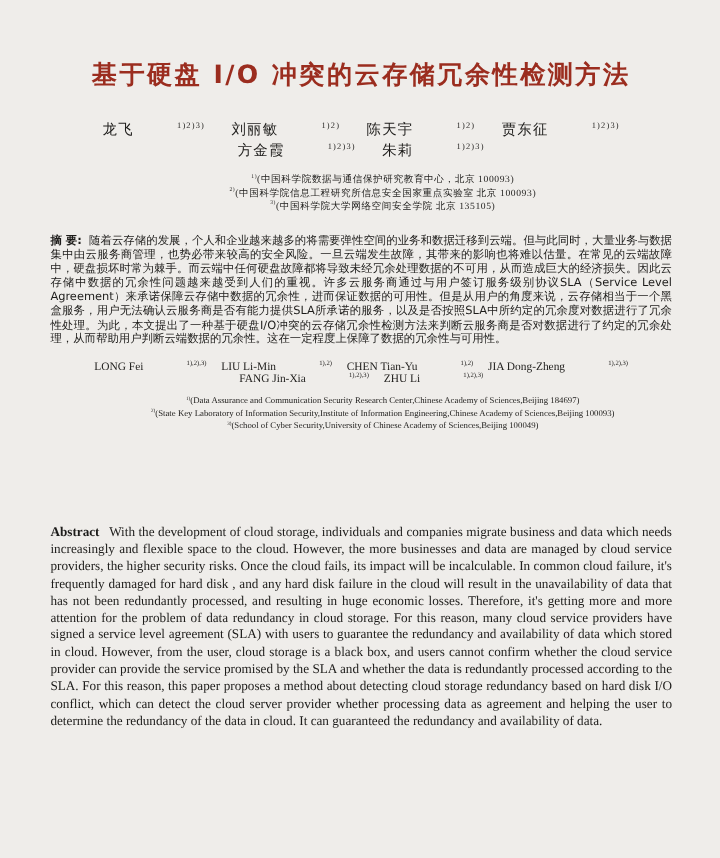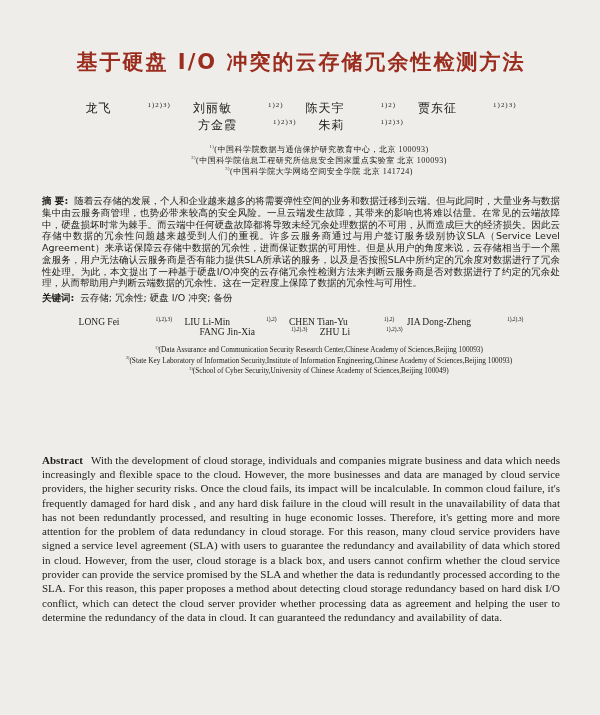--- a/index.html
+++ b/index.html
@@ -119,43 +119,40 @@
     <span class="author"><span>刘丽敏</span><sup>1)2)</sup></span>
     <span class="author"><span>陈天宇</span><sup>1)2)</sup></span>
     <span class="author"><span>贾东征</span><sup>1)2)3)</sup></span>
     <span class="author"><span>方金霞</span><sup>1)2)3)</sup></span>
     <span class="author"><span>朱莉</span><sup>1)2)3)</sup></span>
   </div>
 
   <div class="affils-cn">
     <div class="affil"><sup>1)</sup><span>(中国科学院数据与通信保护研究教育中心，北京 100093)</span></div>
     <div class="affil"><sup>2)</sup><span>(中国科学院信息工程研究所信息安全国家重点实验室 北京 100093)</span></div>
-    <div class="affil"><sup>3)</sup><span>(中国科学院大学网络空间安全学院 北京 141724)</span></div>
+    <div class="affil"><sup>3)</sup><span>(中国科学院大学网络空间安全学院 北京 135105)</span></div>
   </div>
 
   <p class="abstract-cn">
     <span class="lbl">摘 要:</span><span>随着云存储的发展，个人和企业越来越多的将需要弹性空间的业务和数据迁移到云端。但与此同时，大量业务与数据集中由云服务商管理，也势必带来较高的安全风险。一旦云端发生故障，其带来的影响也将难以估量。在常见的云端故障中，硬盘损坏时常为棘手。而云端中任何硬盘故障都将导致未经冗余处理数据的不可用，从而造成巨大的经济损失。因此云存储中数据的冗余性问题越来越受到人们的重视。许多云服务商通过与用户签订服务级别协议SLA（Service Level Agreement）来承诺保障云存储中数据的冗余性，进而保证数据的可用性。但是从用户的角度来说，云存储相当于一个黑盒服务，用户无法确认云服务商是否有能力提供SLA所承诺的服务，以及是否按照SLA中所约定的冗余度对数据进行了冗余性处理。为此，本文提出了一种基于硬盘I/O冲突的云存储冗余性检测方法来判断云服务商是否对数据进行了约定的冗余处理，从而帮助用户判断云端数据的冗余性。这在一定程度上保障了数据的冗余性与可用性。</span>
   </p>
 
-  <p class="kw-cn">
-    <span class="lbl">关键词:</span><span>云存储; 冗余性; 硬盘 I/O 冲突; 备份</span>
-  </p>
 
 
   <div class="authors-en">
     <span class="author"><span>LONG Fei</span><sup>1),2),3)</sup></span>
     <span class="author"><span>LIU Li-Min</span><sup>1),2)</sup></span>
     <span class="author"><span>CHEN Tian-Yu</span><sup>1),2)</sup></span>
     <span class="author"><span>JIA Dong-Zheng</span><sup>1),2),3)</sup></span>
     <span class="author"><span>FANG Jin-Xia</span><sup>1),2),3)</sup></span>
     <span class="author"><span>ZHU Li</span><sup>1),2),3)</sup></span>
   </div>
 
   <div class="affils-en">
-    <div class="affil"><sup>1)</sup><span>(Data Assurance and Communication Security Research Center,Chinese Academy of Sciences,Beijing 100093)</span></div>
+    <div class="affil"><sup>1)</sup><span>(Data Assurance and Communication Security Research Center,Chinese Academy of Sciences,Beijing 184697)</span></div>
     <div class="affil"><sup>2)</sup><span>(State Key Laboratory of Information Security,Institute of Information Engineering,Chinese Academy of Sciences,Beijing 100093)</span></div>
     <div class="affil"><sup>3)</sup><span>(School of Cyber Security,University of Chinese Academy of Sciences,Beijing 100049)</span></div>
   </div>
 
   <p class="abstract-en">
     <span class="lbl">Abstract</span><span>With the development of cloud storage, individuals and companies migrate business and data which needs increasingly and flexible space to the cloud. However, the more businesses and data are managed by cloud service providers, the higher security risks. Once the cloud fails, its impact will be incalculable. In common cloud failure, it's frequently damaged for hard disk , and any hard disk failure in the cloud will result in the unavailability of data that has not been redundantly processed, and resulting in huge economic losses. Therefore, it's getting more and more attention for the problem of data redundancy in cloud storage. For this reason, many cloud service providers have signed a service level agreement (SLA) with users to guarantee the redundancy and availability of data which stored in cloud. However, from the user, cloud storage is a black box, and users cannot confirm whether the cloud service provider can provide the service promised by the SLA and whether the data is redundantly processed according to the SLA. For this reason, this paper proposes a method about detecting cloud storage redundancy based on hard disk I/O conflict, which can detect the cloud server provider whether processing data as agreement and helping the user to determine the redundancy of the data in cloud. It can guaranteed the redundancy and availability of data.</span>
   </p>
 
 
 

